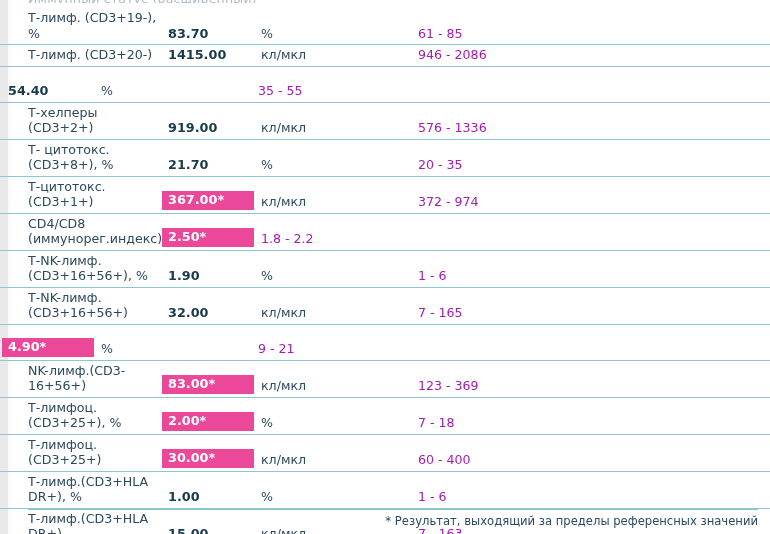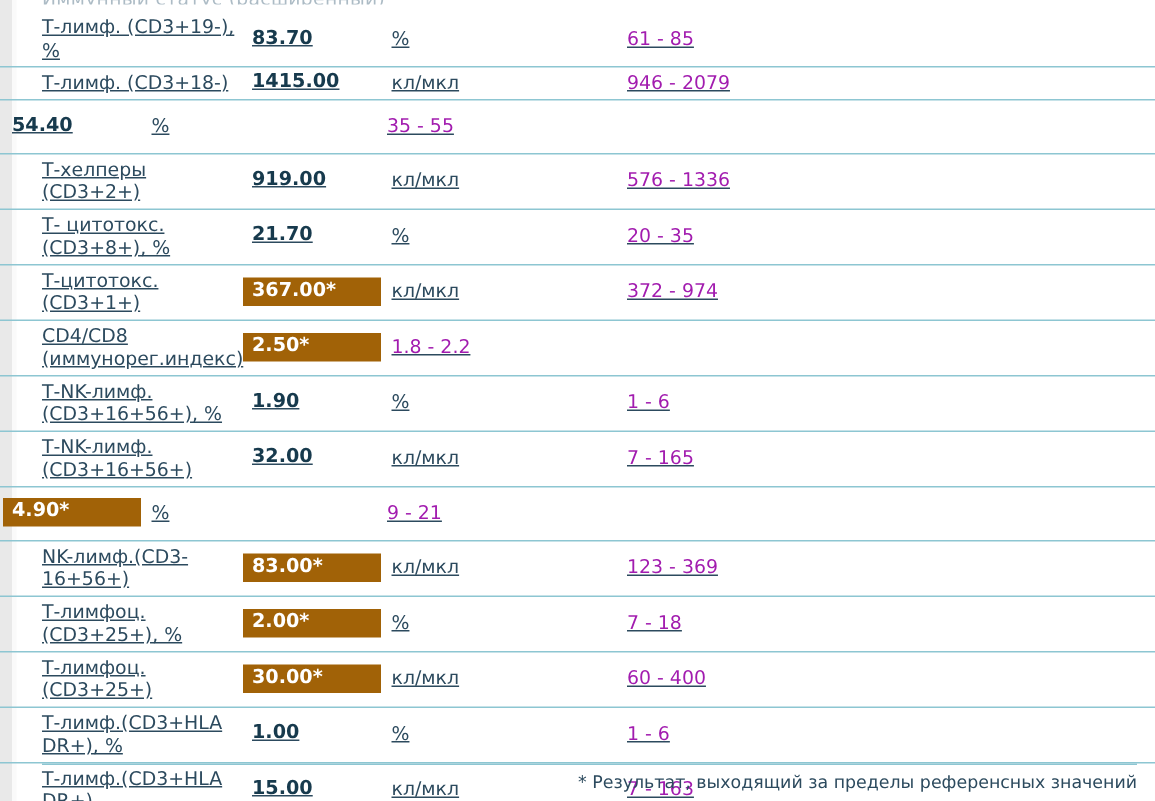--- a/index.html
+++ b/index.html
@@ -14,40 +14,40 @@
   
   .gutter{position:absolute;left:0;top:0;width:8px;height:534px;background:#e9e9e9;border-right:1px solid #d7d7d7;}
   .gutter-inner{position:absolute;left:8px;top:0;width:3px;height:534px;background:#fafafa;}
 
   
   .top-clip{position:absolute;left:28px;top:-9px;height:12px;overflow:hidden;
     font-size:12.5px;color:#4a6b80;opacity:.45;letter-spacing:.2px;white-space:nowrap;}
 
   .table{position:absolute;left:0;top:8px;width:770px;}
 
-  .row{position:relative;display:flex;align-items:center;
+  .row{position:relative;display:flex;align-items:flex-end;
        border-bottom:1.6px solid #8dc6d2;
-       box-sizing:border-box;padding:2px 0 3px 0;text-decoration:underline;}
+       box-sizing:border-box;padding:2px 0 3px 0;}
   .row.tall{min-height:36px;}
   .row.single{min-height:21px;}
 
   .c-name{width:160px;padding-left:28px;box-sizing:border-box;
           font-size:12.6px;line-height:15.5px;color:#2c4a5e;}
   .c-val{width:101px;box-sizing:border-box;padding-left:8px;
          font-size:12.8px;line-height:15.5px;font-weight:bold;color:#173a4d;}
   .c-unit{width:157px;box-sizing:border-box;padding-left:0px;
           font-size:12.6px;line-height:15.5px;color:#2c4a5e;}
   .c-ref{width:98px;box-sizing:border-box;
          font-size:12.6px;line-height:15.5px;color:#a21caf;}
   .c-comment{flex:1;box-sizing:border-box;padding-left:0px;
              font-size:12.2px;line-height:15.5px;color:#2c4a5e;white-space:pre-line;}
 
   
   .c-val.flag{padding:0;}
-  .flagbox{display:inline-block;background:#a16207;color:#ffffff;
+  .flagbox{display:inline-block;background:#ec4899;color:#ffffff;
            font-weight:bold;font-size:12.8px;line-height:16px;
            padding:1px 6px 2px 6px;width:92px;box-sizing:border-box;
            margin-left:2px;}
 
   .footer-rule{position:absolute;left:28px;top:509px;width:730px;
                border-top:1.6px solid #8dc6d2;}
   .footnote{position:absolute;left:28px;top:514px;width:730px;
             font-size:11.6px;line-height:14px;color:#2c4a5e;
             height:16px;overflow:hidden;white-space:nowrap;text-align:right;}
 </style>
@@ -63,24 +63,24 @@
 
   <div class="table" id="table-body">
       <div class="row single">
         <div class="c-name">Т-лимф. (CD3+19-), %</div>
         <div class="c-val">83.70</div>
         <div class="c-unit">%</div>
         <div class="c-ref">61 - 85</div>
         <div class="c-comment"></div>
       </div>
       <div class="row single">
-        <div class="c-name">Т-лимф. (CD3+18-)</div>
+        <div class="c-name">Т-лимф. (CD3+20-)</div>
         <div class="c-val">1415.00</div>
         <div class="c-unit">кл/мкл</div>
-        <div class="c-ref">946 - 2079</div>
+        <div class="c-ref">946 - 2086</div>
         <div class="c-comment"></div>
       </div>
       <div class="row tall">
         <div class="c-val">54.40</div>
         <div class="c-unit">%</div>
         <div class="c-ref">35 - 55</div>
         <div class="c-comment"></div>
       </div>
       <div class="row single">
         <div class="c-name">Т-хелперы (CD3+2+)</div>

